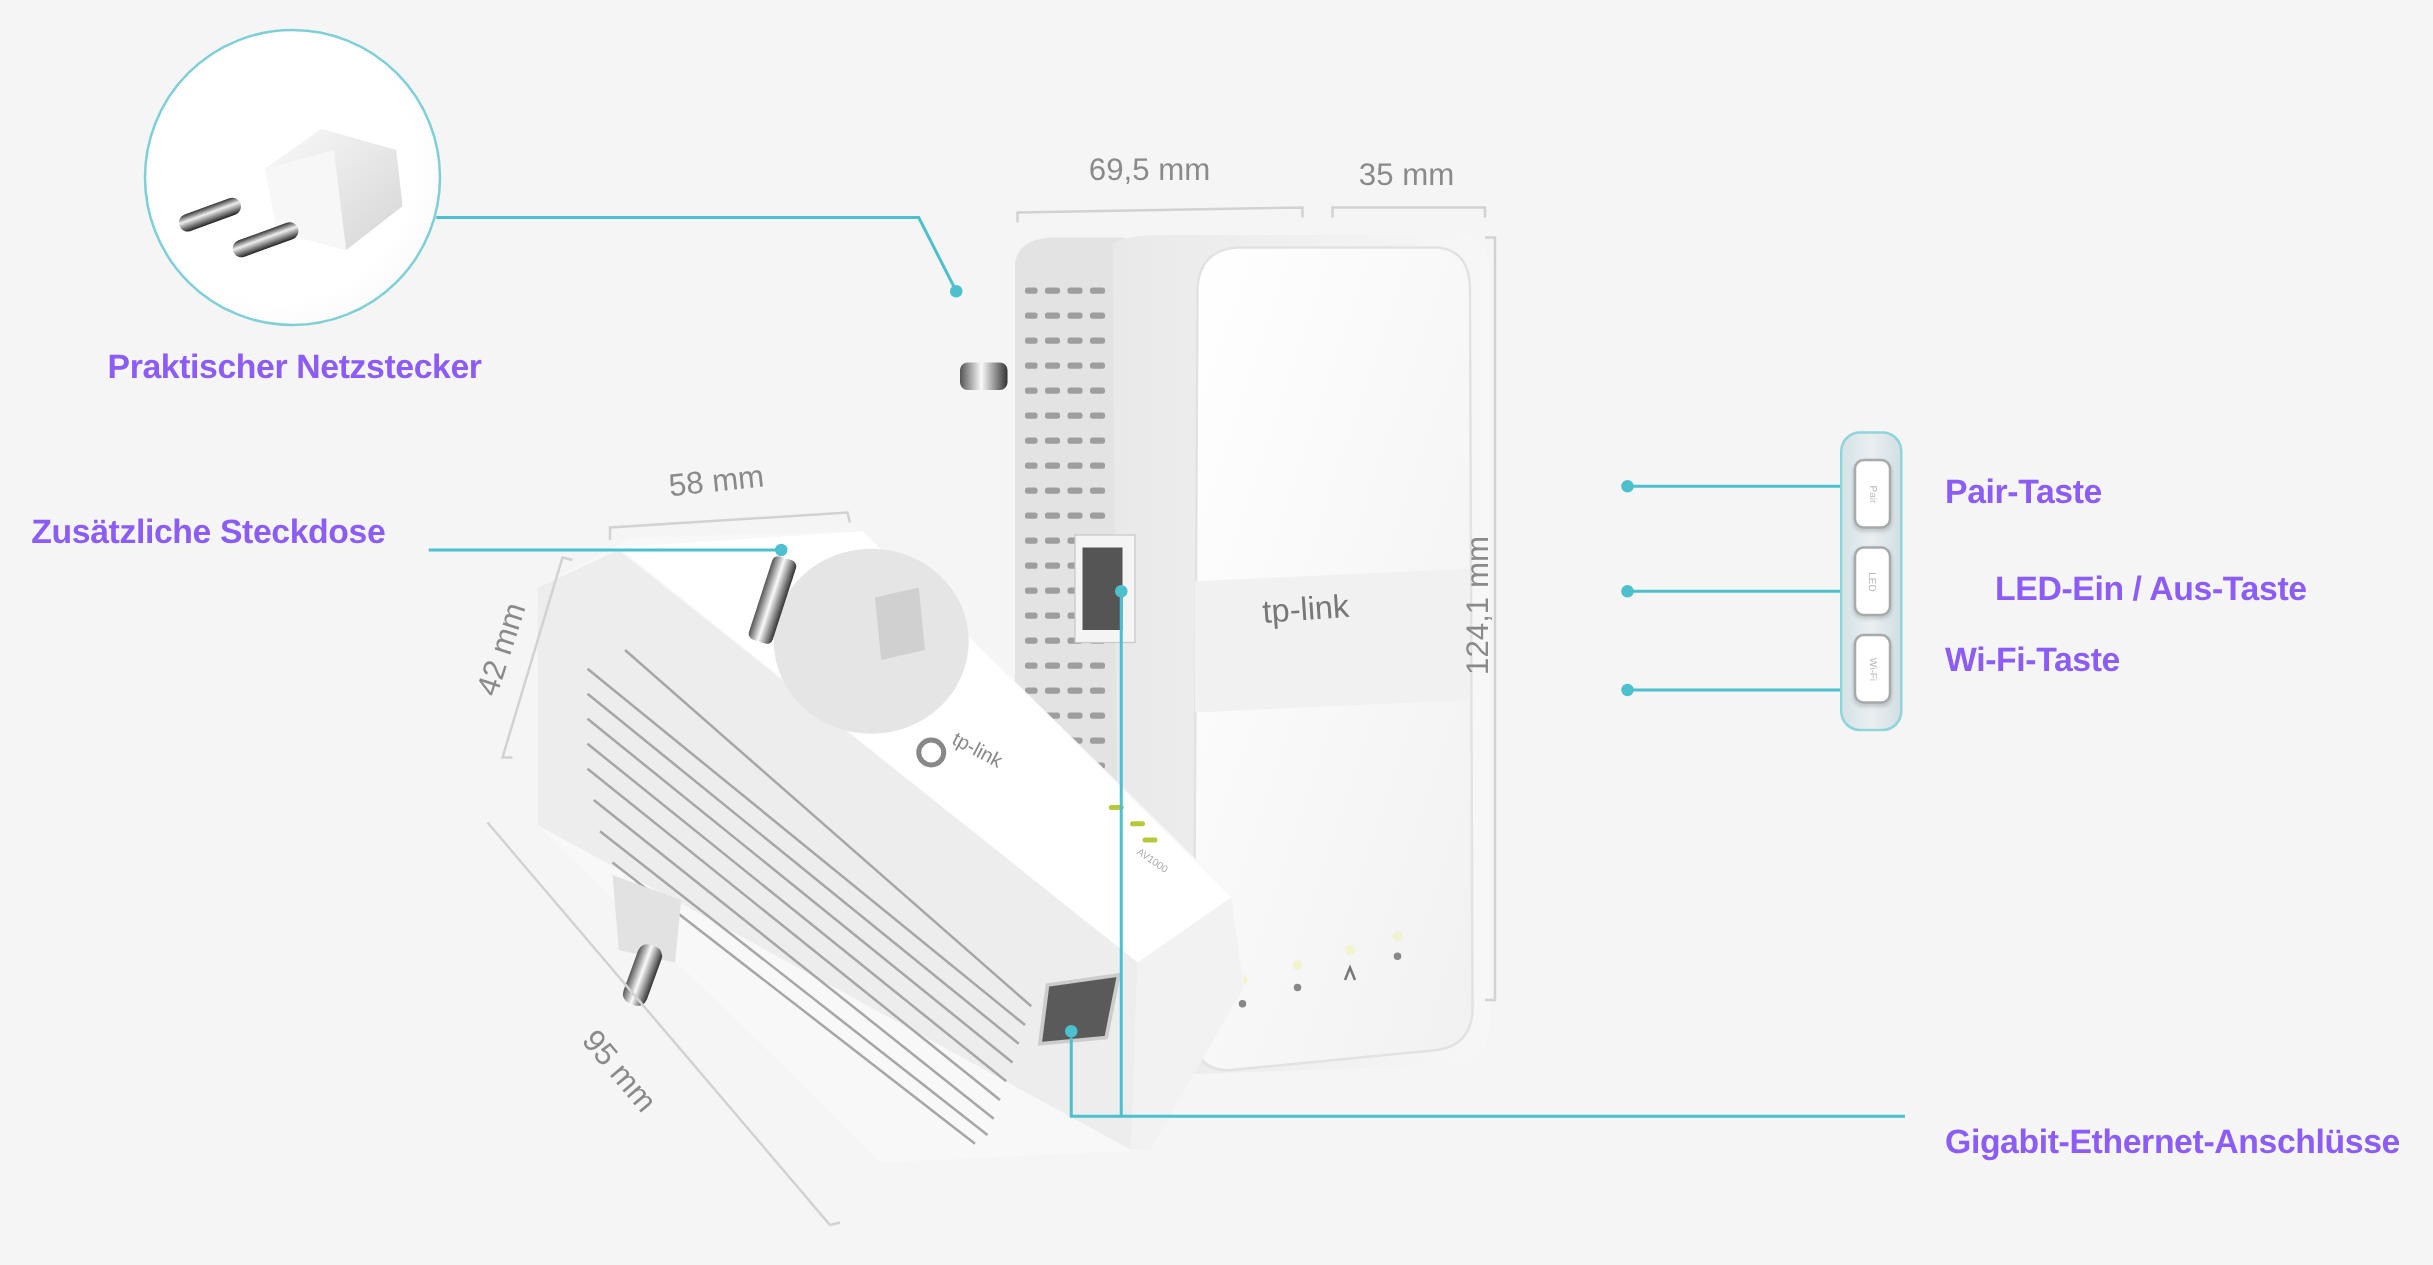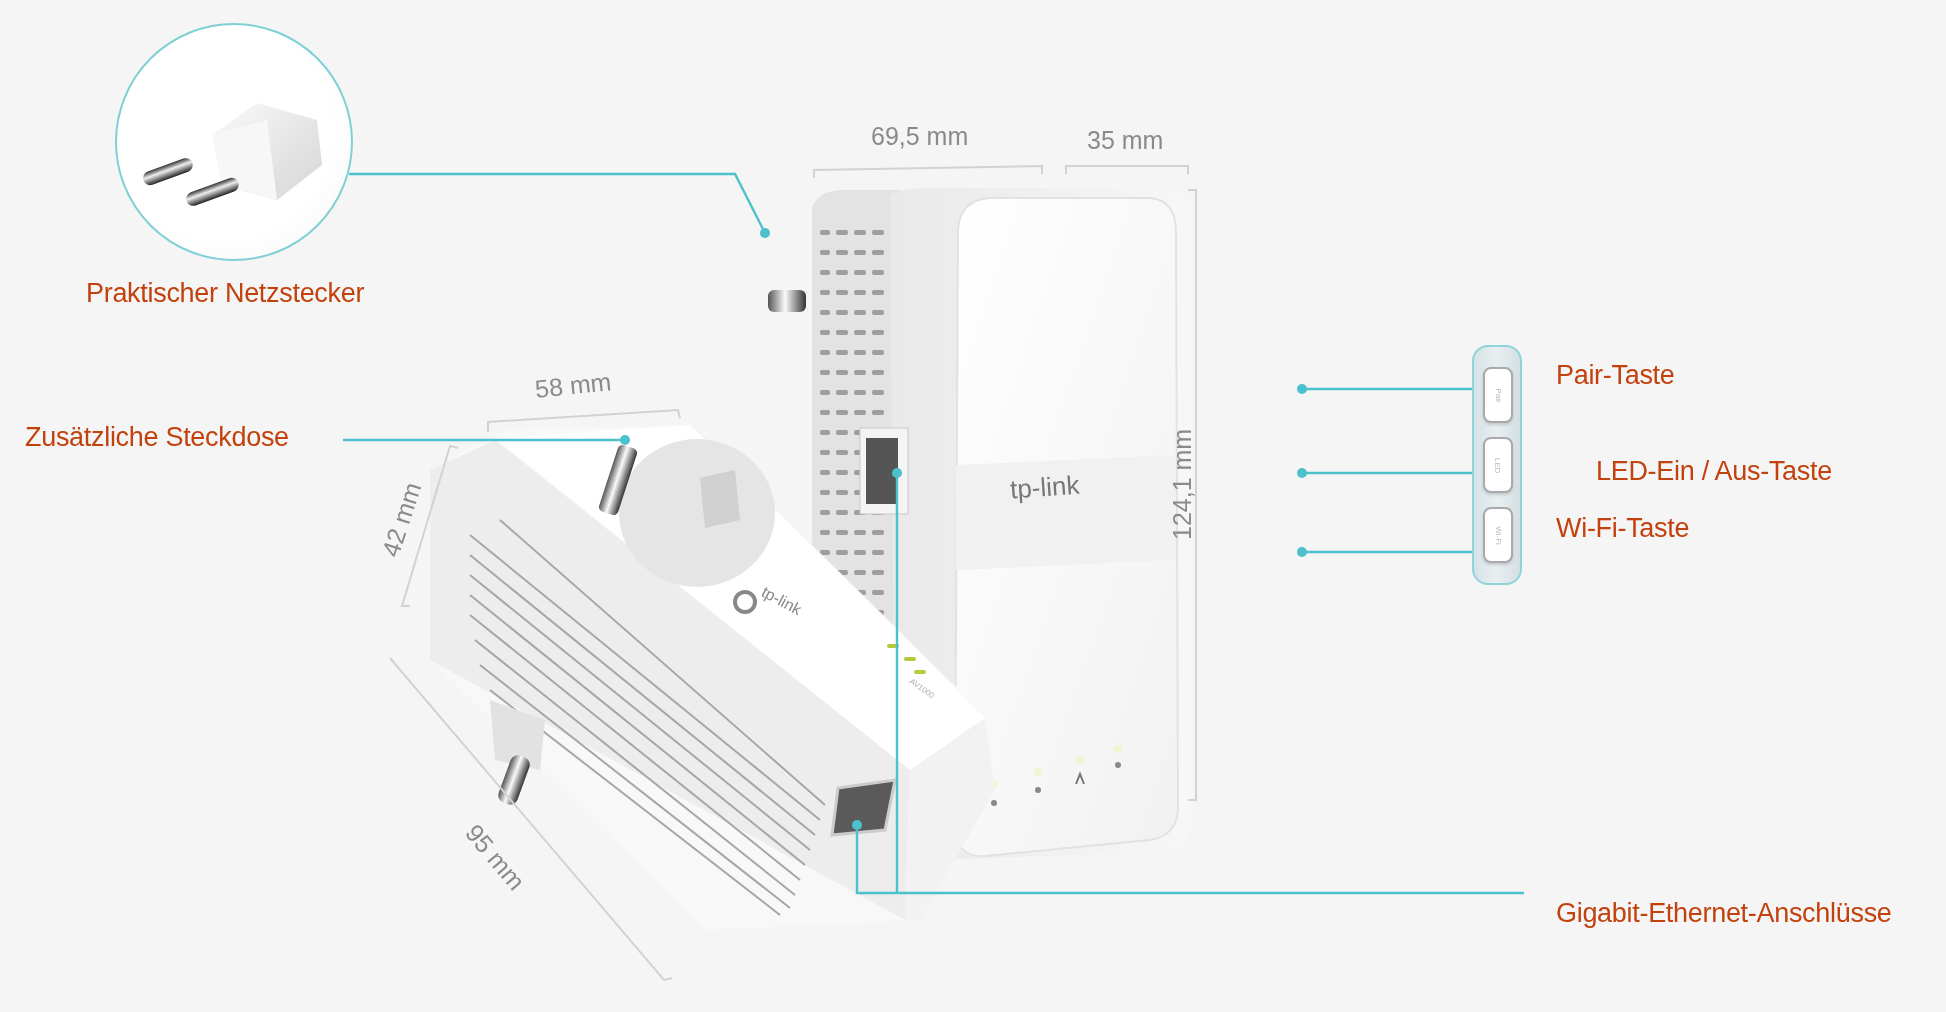--- a/index.html
+++ b/index.html
@@ -3,22 +3,22 @@
 <meta charset="utf-8">
 <style>
   html, body { margin:0; padding:0; }
   body {
     width:1946px; height:1012px; position:relative; overflow:hidden;
     background:#f5f5f5;
     font-family:"Liberation Sans", "DejaVu Sans", sans-serif;
   }
   .abs { position:absolute; }
   .label {
-    position:absolute; color:#c2410c; font-size:27px; letter-spacing:-0.3px;
-    white-space:nowrap; line-height:1;
+    position:absolute; color:#8b5cf6; font-size:27px; letter-spacing:-0.3px;
+    white-space:nowrap; line-height:1;font-weight:bold;
   }
   .dim {
     position:absolute; color:#8a8a8a; font-size:25px; white-space:nowrap; line-height:1;
   }
   svg.overlay { position:absolute; left:0; top:0; }
   
   .plug-circle {
     position:absolute; left:115px; top:23px; width:234px; height:234px;
     border-radius:50%; border:2px solid #7fd0d6;
     background:radial-gradient(circle at 45% 45%, #ffffff 60%, #f2f2f2 100%);
@@ -203,22 +203,22 @@
           <stop offset="1" stop-color="#222"></stop>
       </linearGradient>
     </defs>
     <path d="M95 110 L150 95 L160 175 L105 160 Z" fill="#f7f7f7"></path>
     <rect x="25" y="140" width="52" height="14" rx="7" transform="rotate(-20 50 147)" fill="url(#pinG2)"></rect>
     <rect x="68" y="160" width="55" height="14" rx="7" transform="rotate(-20 95 167)" fill="url(#pinG2)"></rect>
   </svg>
 </div>
 
 <div class="label" style="left:86px; top:280px;">Praktischer Netzstecker</div>
-<div class="label" style="left:25px; top:424px;text-align:right;">Zusätzliche Steckdose</div>
-<div class="label" style="left:1556px; top:362px;">Pair-Taste</div>
+<div class="label" style="left:25px; top:412px;text-align:right;">Zusätzliche Steckdose</div>
+<div class="label" style="left:1556px; top:380px;">Pair-Taste</div>
 <div class="label" style="left:1596px; top:458px;">LED-Ein / Aus-Taste</div>
 <div class="label" style="left:1556px; top:515px;">Wi-Fi-Taste</div>
 <div class="label" style="left:1556px; top:900px;">Gigabit-Ethernet-Anschlüsse</div>
 
 <div class="dim" style="left:871px; top:124px;">69,5 mm</div>
 <div class="dim" style="left:1087px; top:128px;">35 mm</div>
 <div class="dim" style="left:1170px; top:463px; transform:rotate(-90deg); transform-origin:left top; top:540px;">124,1 mm</div>
 <div class="dim" style="left:535px; top:373px; transform:rotate(-6deg);">58 mm</div>
 <div class="dim" style="left:378px; top:552px; transform:rotate(-72deg); transform-origin:left top;">42 mm</div>
 <div class="dim" style="left:480px; top:820px; transform:rotate(50deg); transform-origin:left top;">95 mm</div>

